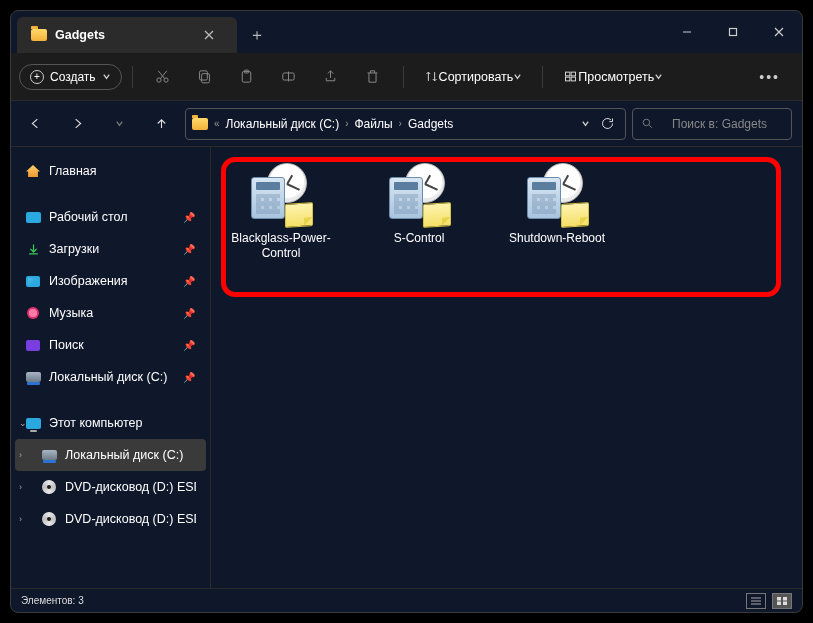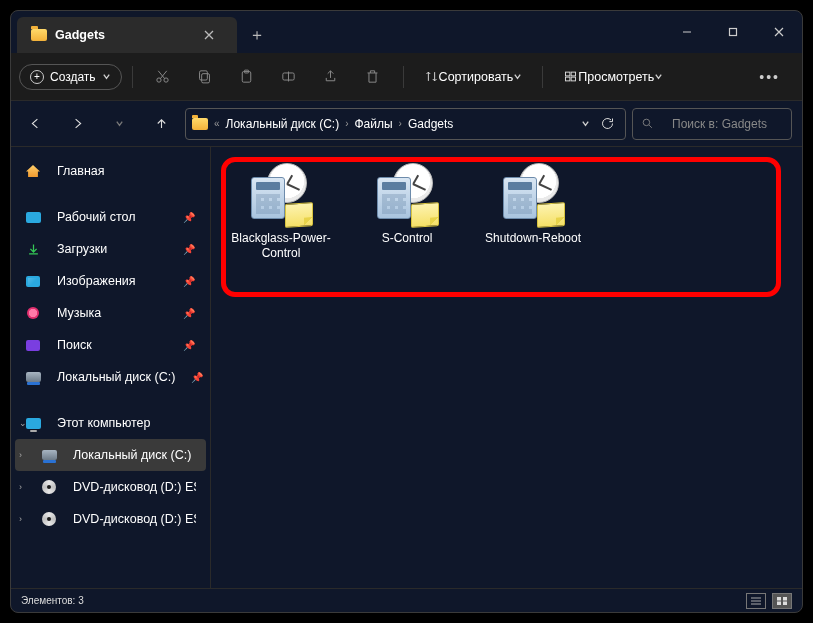--- a/index.html
+++ b/index.html
@@ -43,31 +43,31 @@
 .crumb { color:#fff; font-size:12px; white-space:nowrap; }
 .carat { color:#999; font-size:10px; padding:0 2px;}
 .addr-right { margin-left:auto; display:flex; align-items:center; gap:10px; padding-right:4px;}
 .search { width:160px; height:32px; border:1px solid #555; border-radius:4px; display:flex; align-items:center; padding:0 8px; gap:18px; color:#888;}
 .search svg {width:13px;height:13px;stroke:#888;fill:none;stroke-width:1.6;}
 .search span { font-size:12px; color:#888; }
 
 
 .body { flex:1; display:flex; overflow:hidden; }
 .sidebar { width:200px; border-right:1px solid #2a2a2a; padding:8px 4px; overflow:hidden;}
-.sb-item { height:32px; display:flex; align-items:center; gap:16px; padding:0 10px; border-radius:4px; color:#fff; font-size:12.5px; position:relative; white-space:nowrap; }
+.sb-item { height:32px; display:flex; align-items:center; gap:8px; padding:0 10px; border-radius:4px; color:#fff; font-size:12.5px; position:relative; white-space:nowrap; }
 .sb-item.selected { background:#3a3a3a; }
 .sb-item .pin { margin-left:auto; color:#888; font-size:10px; }
 .sb-indent { padding-left:26px; }
 .sb-spacer { height:14px; }
 .sb-icon { width:16px; height:16px; display:flex; align-items:center; justify-content:center; flex-shrink:0;}
 .sb-exp { position:absolute; left:4px; color:#aaa; font-size:9px; }
 
 .content { flex:1; position:relative; padding:16px 14px; }
 .highlight { position:absolute; top:10px; left:10px; width:560px; height:140px; border:5px solid #ff0000; border-radius:14px; pointer-events:none; }
-.files { display:flex; gap:14px; }
+.files { display:flex; gap:26px; }
 .file { width:112px; display:flex; flex-direction:column; align-items:center; text-align:center; gap:4px;}
 .file-icon { width:64px; height:64px; position:relative; }
 .file-label { font-size:12px; color:#fff; line-height:1.25; word-break:break-word; }
 
 
 .gad-clock { position:absolute; top:0; right:6px; width:40px; height:40px; border-radius:50%; background:radial-gradient(circle at 50% 45%, #fff 0 60%, #eaeaea 61% 100%); border:1px solid #bbb; }
 .gad-clock::before,.gad-clock::after{content:"";position:absolute;left:50%;top:50%;background:#444;transform-origin:left center;}
 .gad-clock::before{width:10px;height:1.5px;transform:rotate(-60deg);}
 .gad-clock::after{width:14px;height:1.5px;transform:rotate(25deg);}
 .gad-calc { position:absolute; left:2px; top:14px; width:34px; height:42px; background:linear-gradient(#d9e6f3,#a9c4df); border:1px solid #6d8bab; border-radius:3px; }

